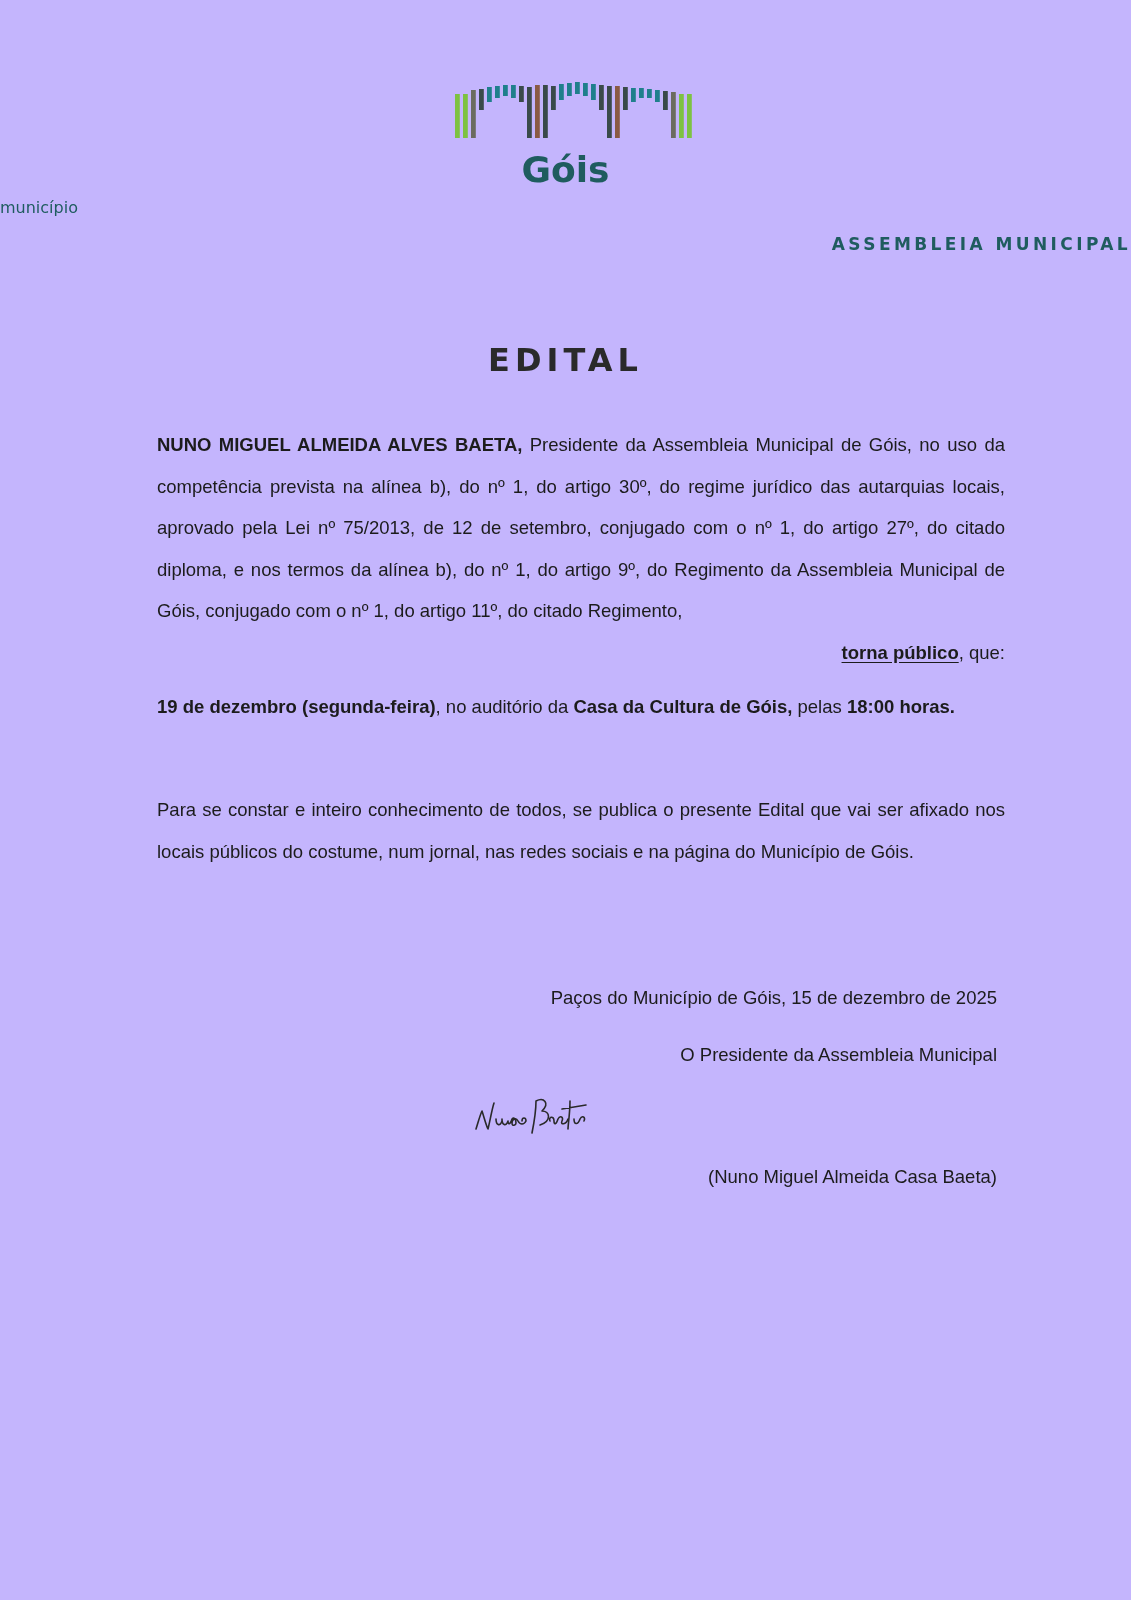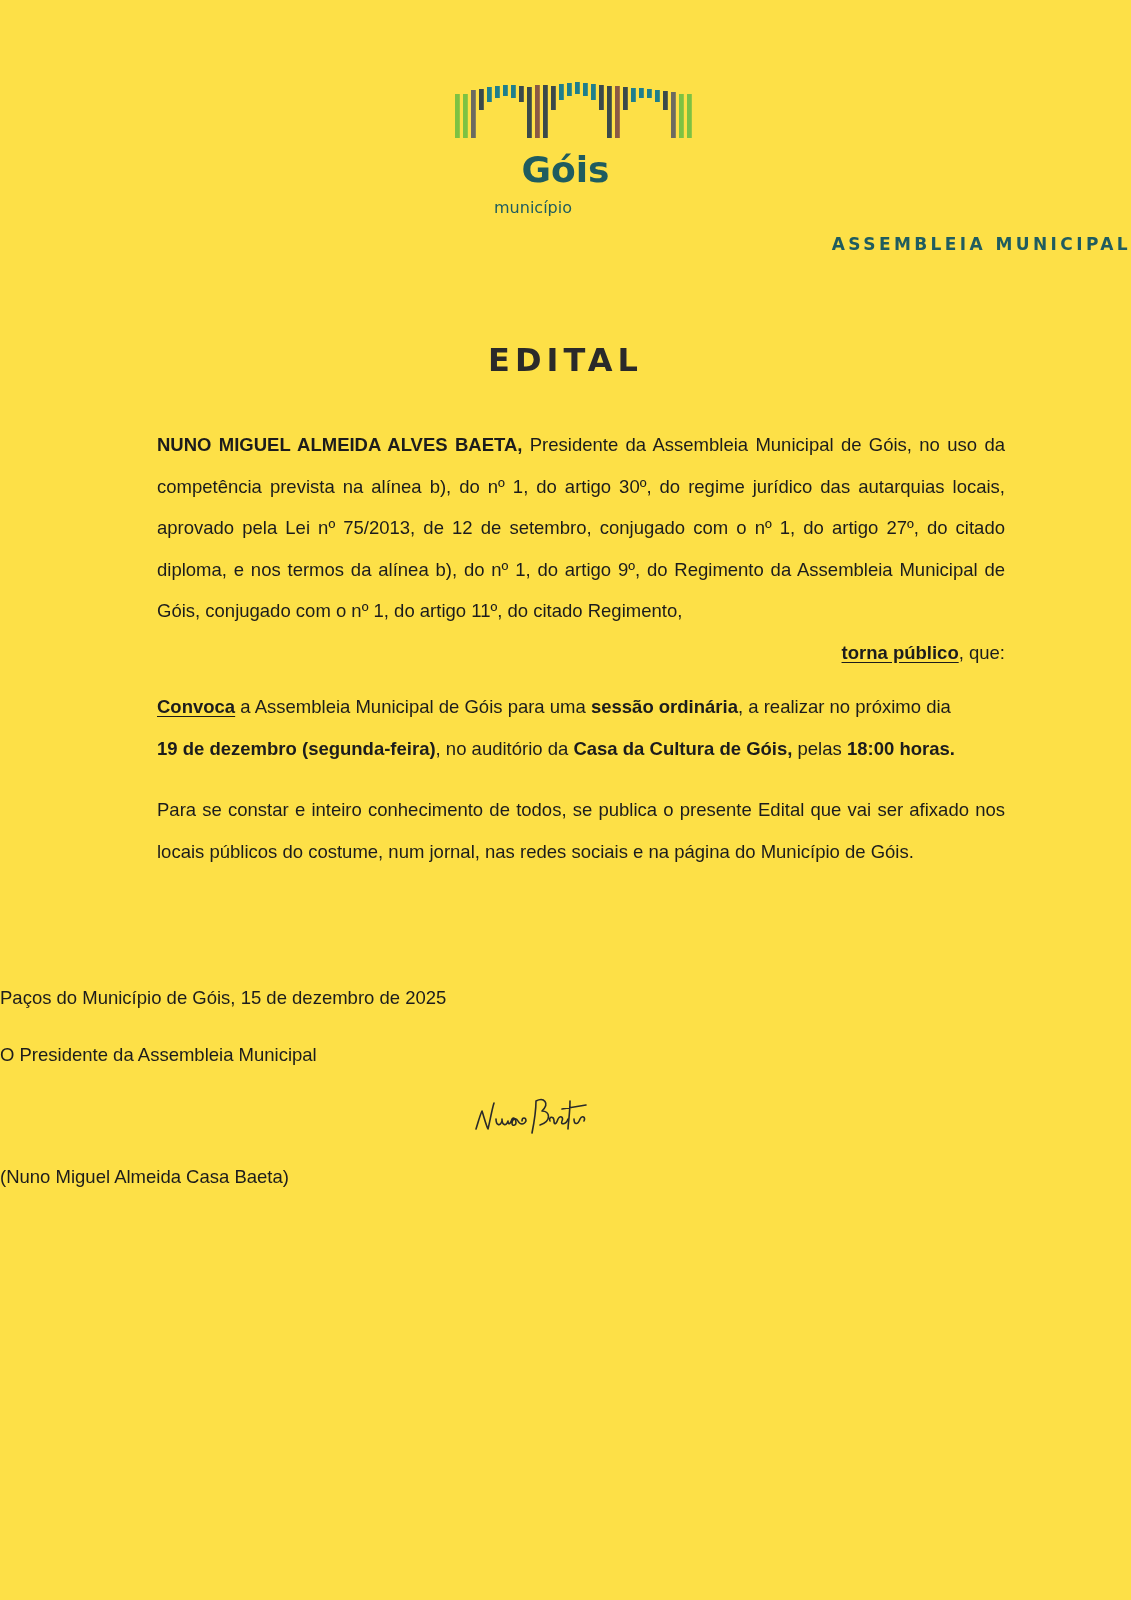--- a/index.html
+++ b/index.html
@@ -13,21 +13,21 @@
       position: relative;
       overflow: hidden;
       font-family: "Liberation Sans", "DejaVu Sans", sans-serif;
       color: #1c1c1c;
     }
     .page {
       position: absolute;
       left: 0; top: 0;
       width: 1131px;
       height: 1600px;
-      background: #fde047;
+      background: #c4b5fd;
     }
     
     .logo {
       position: absolute;
       left: 455px;
       top: 80px;
       width: 240px;
       height: 62px;
     }
     .logo svg { display: block; }
@@ -42,26 +42,24 @@
       font-weight: bold;
       color: #1f5c5f;
       letter-spacing: 0px;
       line-height: 40px;
     }
     .brand-sub {
       position: absolute;
       left: 0;
       width: 1042px;
       top: 198px;
-      text-align: center;
       font-family: "DejaVu Sans", sans-serif;
       font-size: 16px;
       color: #1f5c5f;
       line-height: 20px;
-      margin-left: 12px;
     }
     .brand-assembly {
       position: absolute;
       left: 0;
       width: 1131px;
       top: 233px;
       text-align: right;
       font-family: "DejaVu Sans", sans-serif;
       font-size: 17px;
       font-weight: bold;
@@ -100,21 +98,21 @@
     .p3 { top: 782px; }
     .body-text b { font-weight: bold; }
     .ul { text-decoration: underline; text-underline-offset: 3px; }
     .p2 .line { display: block; text-align: left; white-space: nowrap; }
     .p1 .lastline { display: block; text-align: right; }
     
     .closing {
       position: absolute;
       left: 0;
       width: 997px;
-      text-align: left;
+      text-align: right;
       font-family: "Liberation Sans", sans-serif;
       font-size: 18.5px;
       line-height: 24px;
       color: #1c1c1c;
     }
     .place-date { top: 986px; }
     .signer-role { top: 1043px; }
     .signer-name { top: 1165px; }
     .signature {
       position: absolute;
@@ -166,21 +164,20 @@
 
   <div class="brand-name">Góis</div>
   <div class="brand-sub">município</div>
   <div class="brand-assembly">ASSEMBLEIA MUNICIPAL</div>
 
   <div class="doc-title">EDITAL</div>
 
   <p class="body-text p1"><b>NUNO MIGUEL ALMEIDA ALVES BAETA,</b><span> Presidente da Assembleia Municipal de Góis, no uso da competência prevista na alínea b), do nº 1, do artigo 30º, do regime jurídico das autarquias locais, aprovado pela Lei nº 75/2013, de 12 de setembro, conjugado com o nº 1, do artigo 27º, do citado diploma, e nos termos da alínea b), do nº 1, do artigo 9º, do Regimento da Assembleia Municipal de Góis, conjugado com o nº 1, do artigo 11º, do citado Regimento,</span><span class="lastline"><b class="ul">torna público</b><span>, que:</span></span></p>
 
   <p class="body-text p2">
-      <span class="line"><b class="ul">Convoca</b><span> a Assembleia Municipal de Góis para uma </span><b>sessão ordinária</b><span>, a realizar no próximo dia</span></span>
       <span class="line"><b>19 de dezembro (segunda-feira)</b><span>, no auditório da </span><b>Casa da Cultura de Góis,</b><span> pelas </span><b>18:00 horas.</b></span>
     </p>
 
   <p class="body-text p3">Para se constar e inteiro conhecimento de todos, se publica o presente Edital que vai ser afixado nos locais públicos do costume, num jornal, nas redes sociais e na página do Município de Góis.</p>
 
   <div class="closing place-date">Paços do Município de Góis, 15 de dezembro de 2025</div>
   <div class="closing signer-role">O Presidente da Assembleia Municipal</div>
 
   <div class="signature">
     <svg width="150" height="60" viewBox="0 0 150 60" xmlns="http://www.w3.org/2000/svg" fill="none" stroke="#2a2a2a" stroke-width="1.6" stroke-linecap="round" stroke-linejoin="round">

